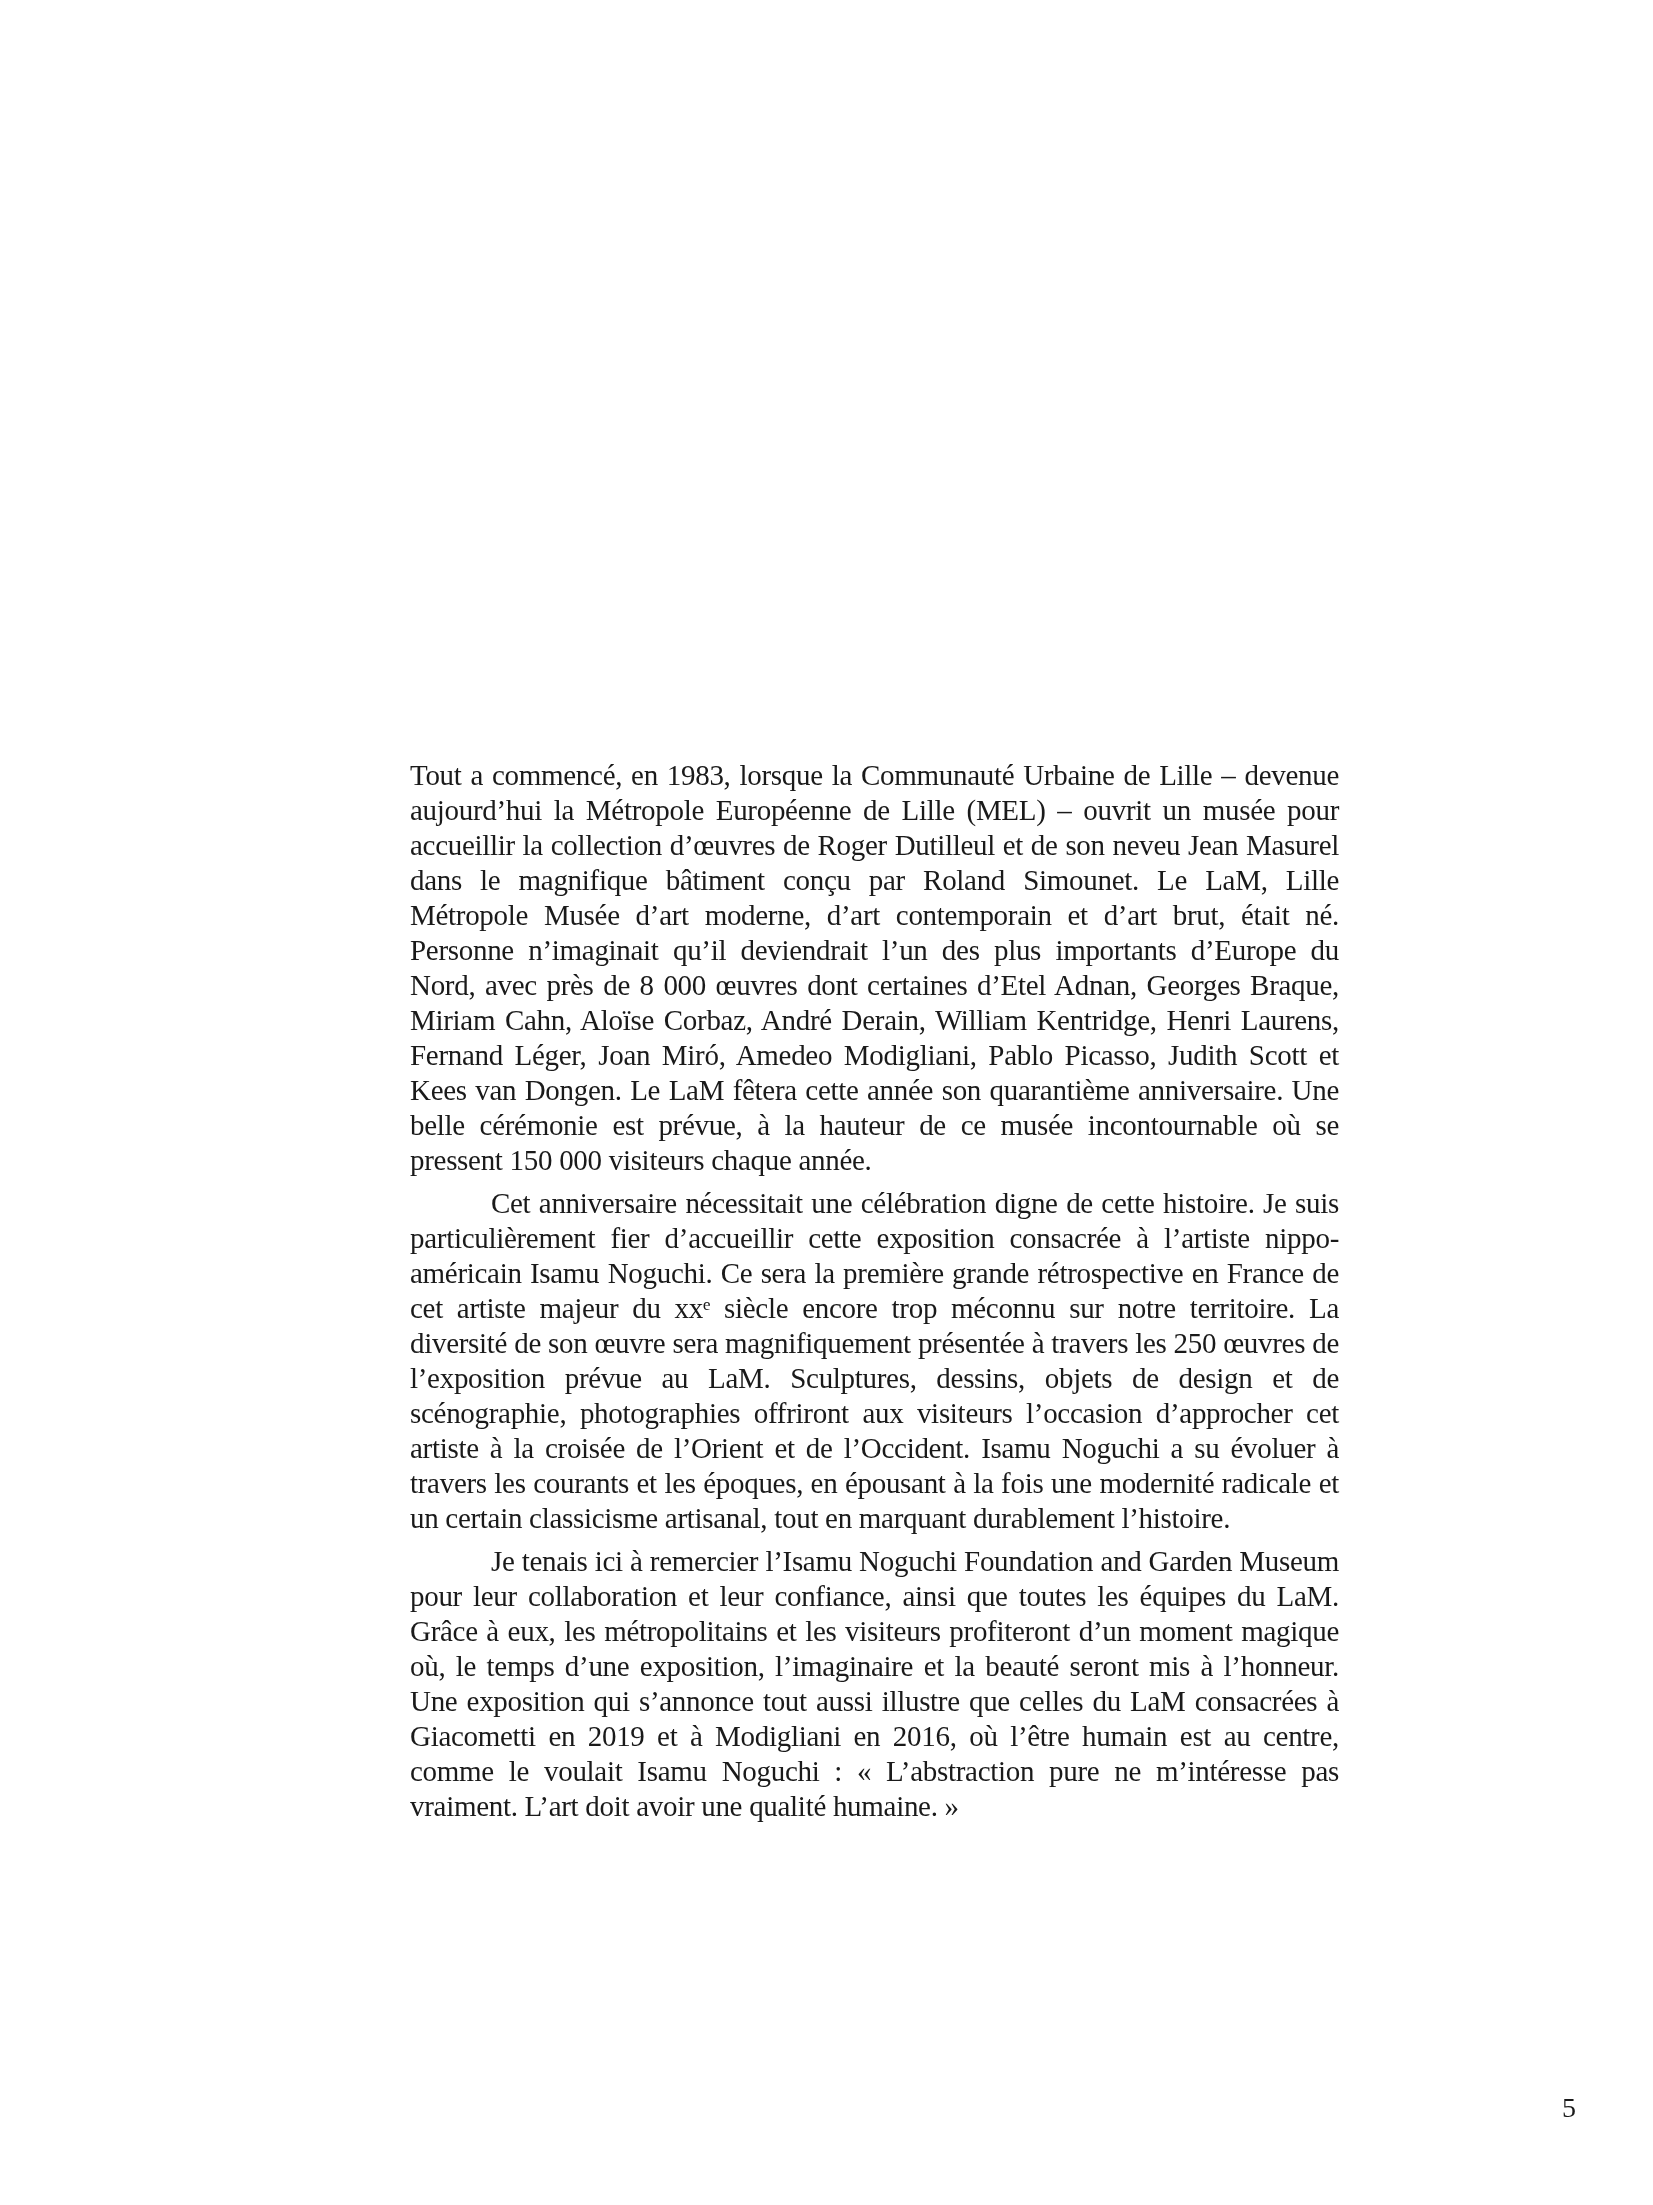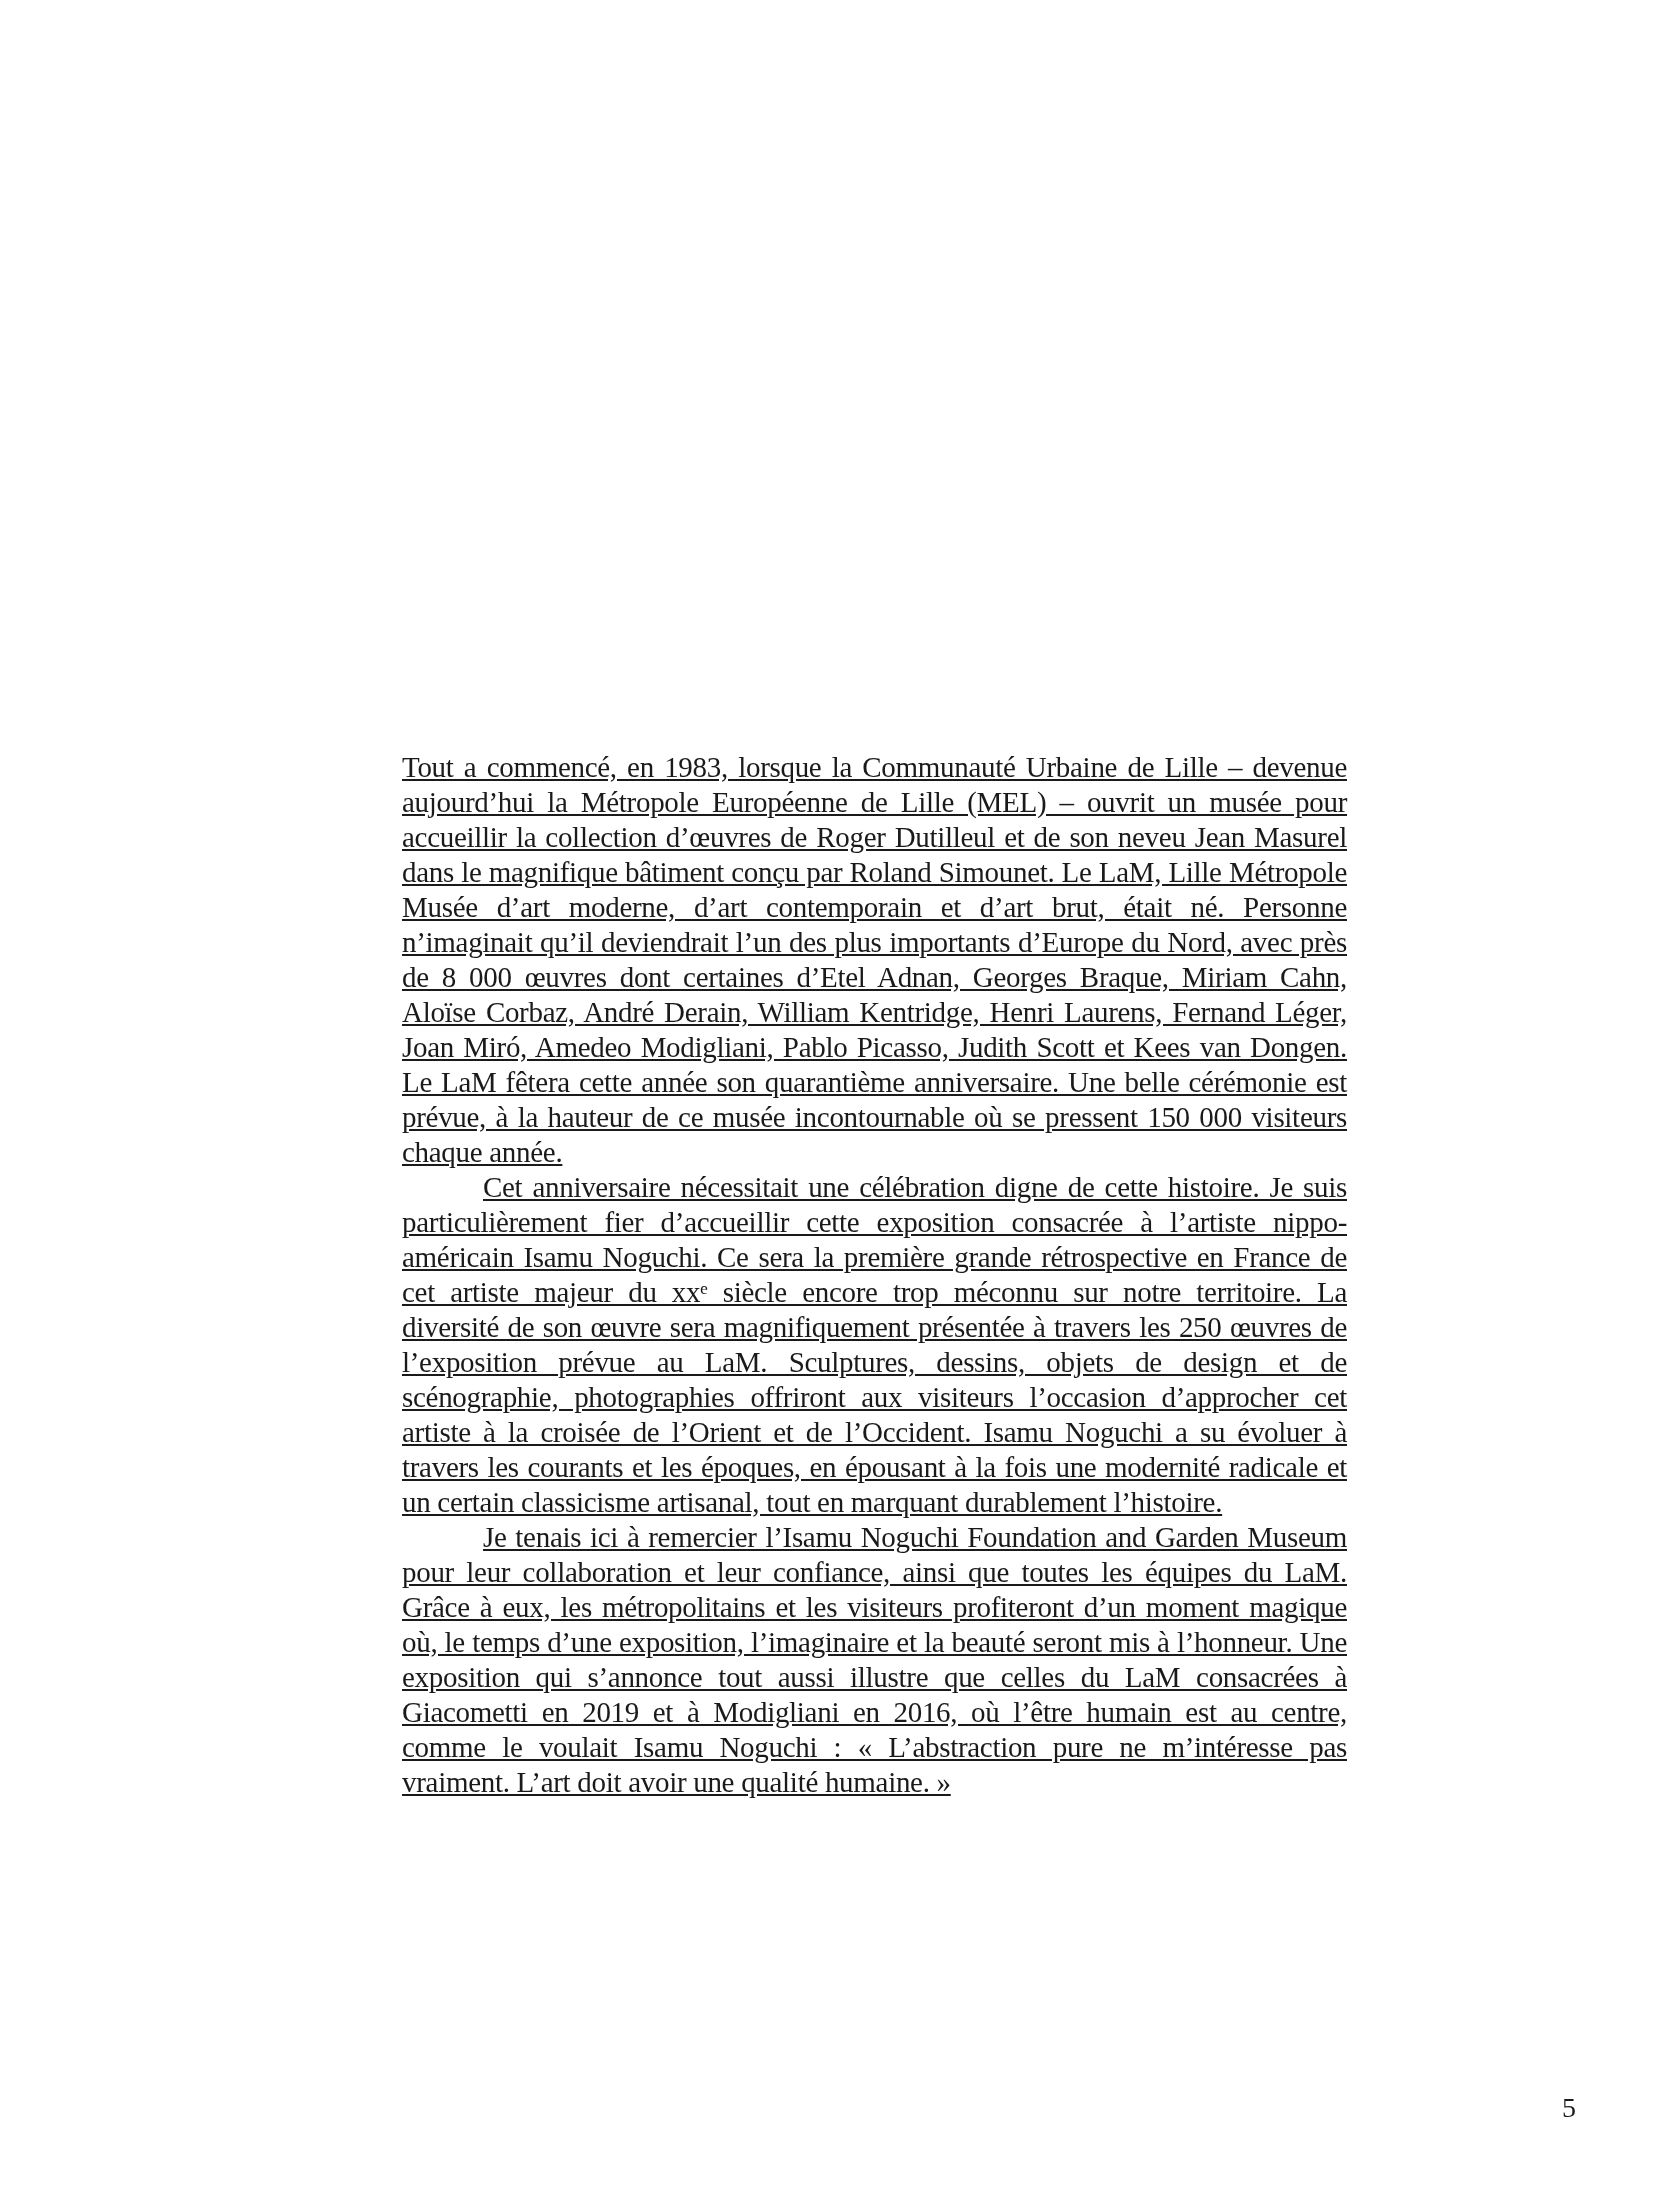--- a/index.html
+++ b/index.html
@@ -23,23 +23,22 @@
     width: 945px;
     font-size: 29px;
     line-height: 35px;
     letter-spacing: -0.3px;
     text-align: justify;
     text-justify: inter-word;
     -webkit-hyphens: auto;
     hyphens: auto;
   }
   .text-block p {
-    margin: 0;
+    margin: 8px;
     padding: 0;
-    text-decoration: underline;
   }
   .text-block p.indented {
     text-indent: 81px;
   }
   .page-number {
     position: absolute;
     left: 1562px;
     top: 2094px;
     font-size: 28px;
     line-height: 28px;

